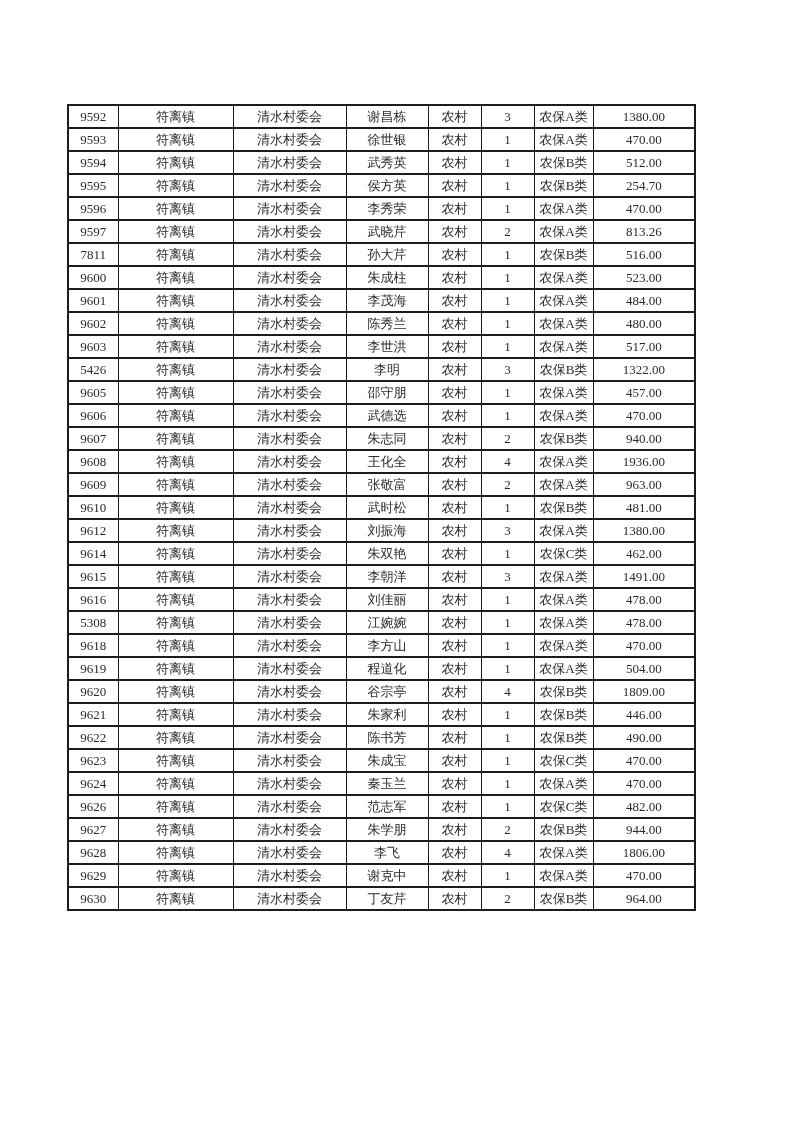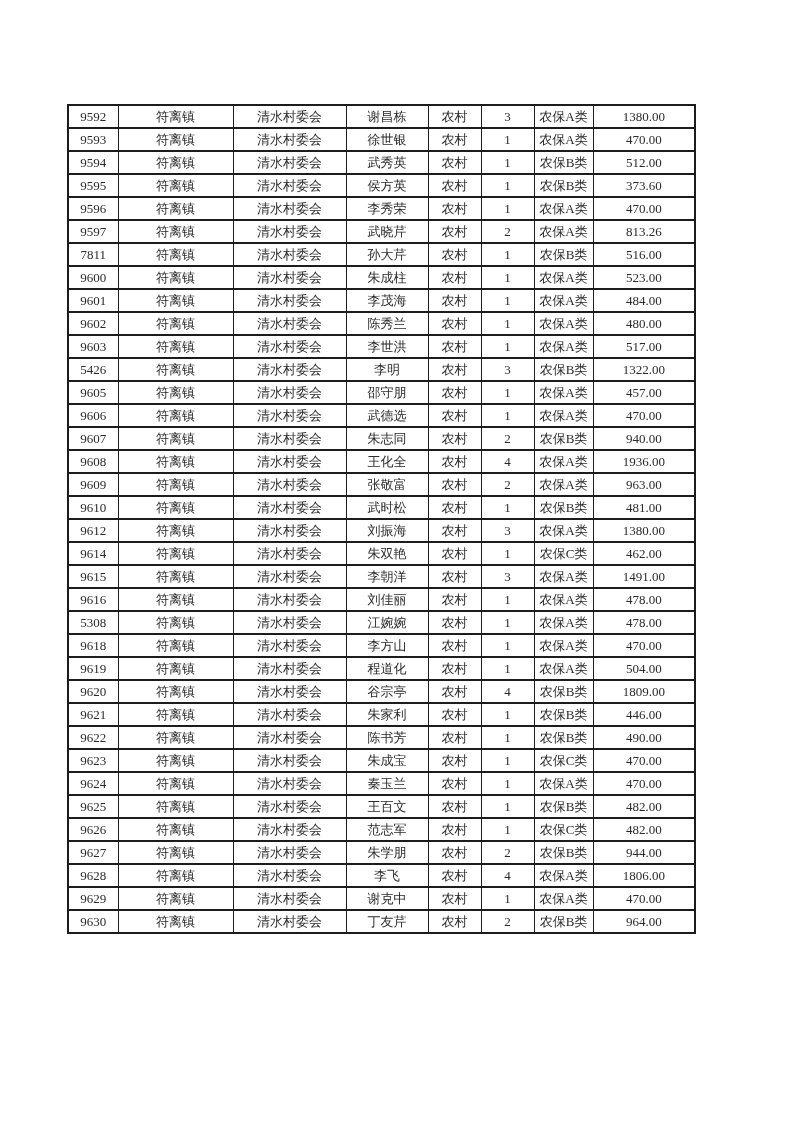--- a/index.html
+++ b/index.html
@@ -89,21 +89,21 @@
           <td class="c-amount">512.00</td>
         </tr>
         <tr>
           <td class="c-serial">9595</td>
           <td class="c-town">符离镇</td>
           <td class="c-village">清水村委会</td>
           <td class="c-name">侯方英</td>
           <td class="c-category">农村</td>
           <td class="c-count">1</td>
           <td class="c-type">农保B类</td>
-          <td class="c-amount">373.60</td>
+          <td class="c-amount">254.70</td>
         </tr>
         <tr>
           <td class="c-serial">9596</td>
           <td class="c-town">符离镇</td>
           <td class="c-village">清水村委会</td>
           <td class="c-name">李秀荣</td>
           <td class="c-category">农村</td>
           <td class="c-count">1</td>
           <td class="c-type">农保A类</td>
           <td class="c-amount">470.00</td>
@@ -350,30 +350,20 @@
         </tr>
         <tr>
           <td class="c-serial">9624</td>
           <td class="c-town">符离镇</td>
           <td class="c-village">清水村委会</td>
           <td class="c-name">秦玉兰</td>
           <td class="c-category">农村</td>
           <td class="c-count">1</td>
           <td class="c-type">农保A类</td>
           <td class="c-amount">470.00</td>
-        </tr>
-        <tr>
-          <td class="c-serial">9625</td>
-          <td class="c-town">符离镇</td>
-          <td class="c-village">清水村委会</td>
-          <td class="c-name">王百文</td>
-          <td class="c-category">农村</td>
-          <td class="c-count">1</td>
-          <td class="c-type">农保B类</td>
-          <td class="c-amount">482.00</td>
         </tr>
         <tr>
           <td class="c-serial">9626</td>
           <td class="c-town">符离镇</td>
           <td class="c-village">清水村委会</td>
           <td class="c-name">范志军</td>
           <td class="c-category">农村</td>
           <td class="c-count">1</td>
           <td class="c-type">农保C类</td>
           <td class="c-amount">482.00</td>

